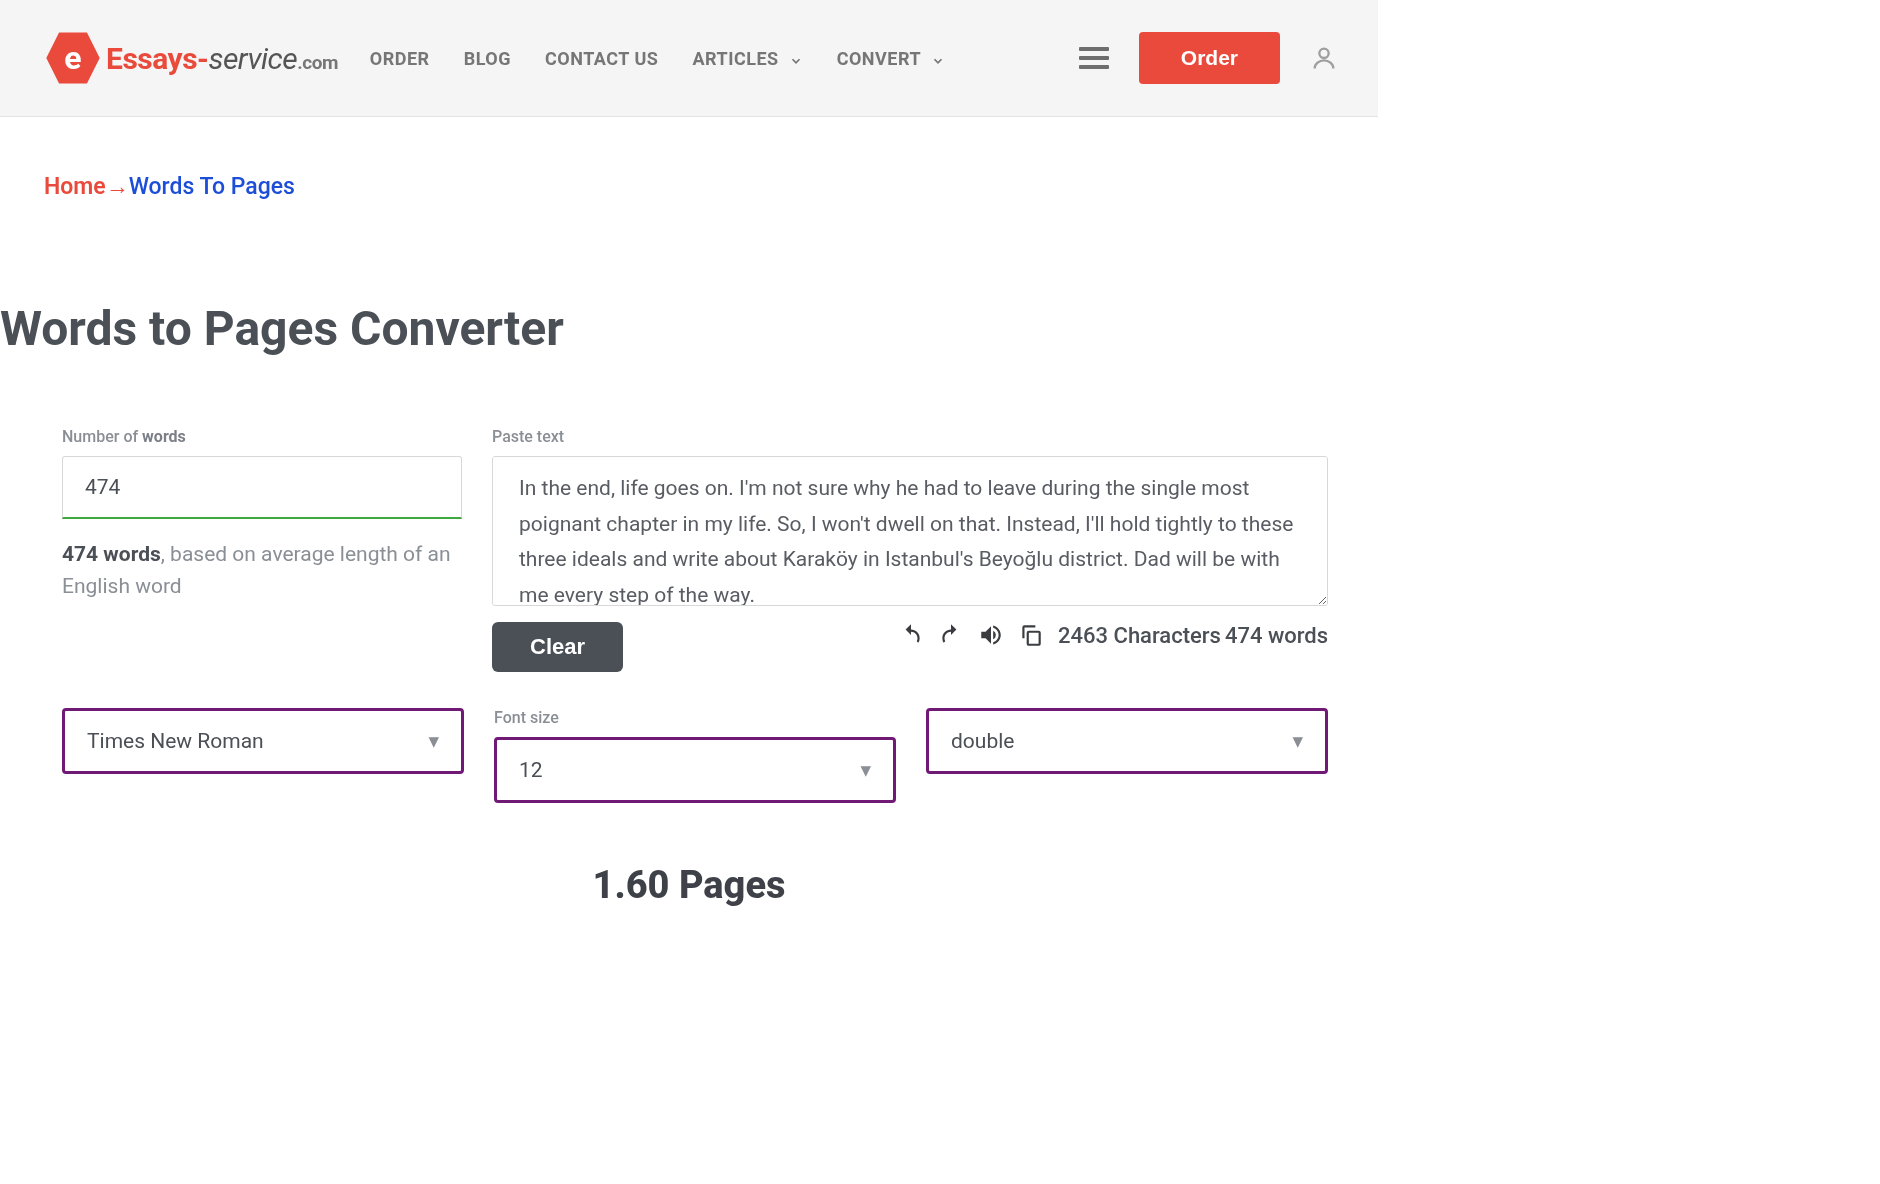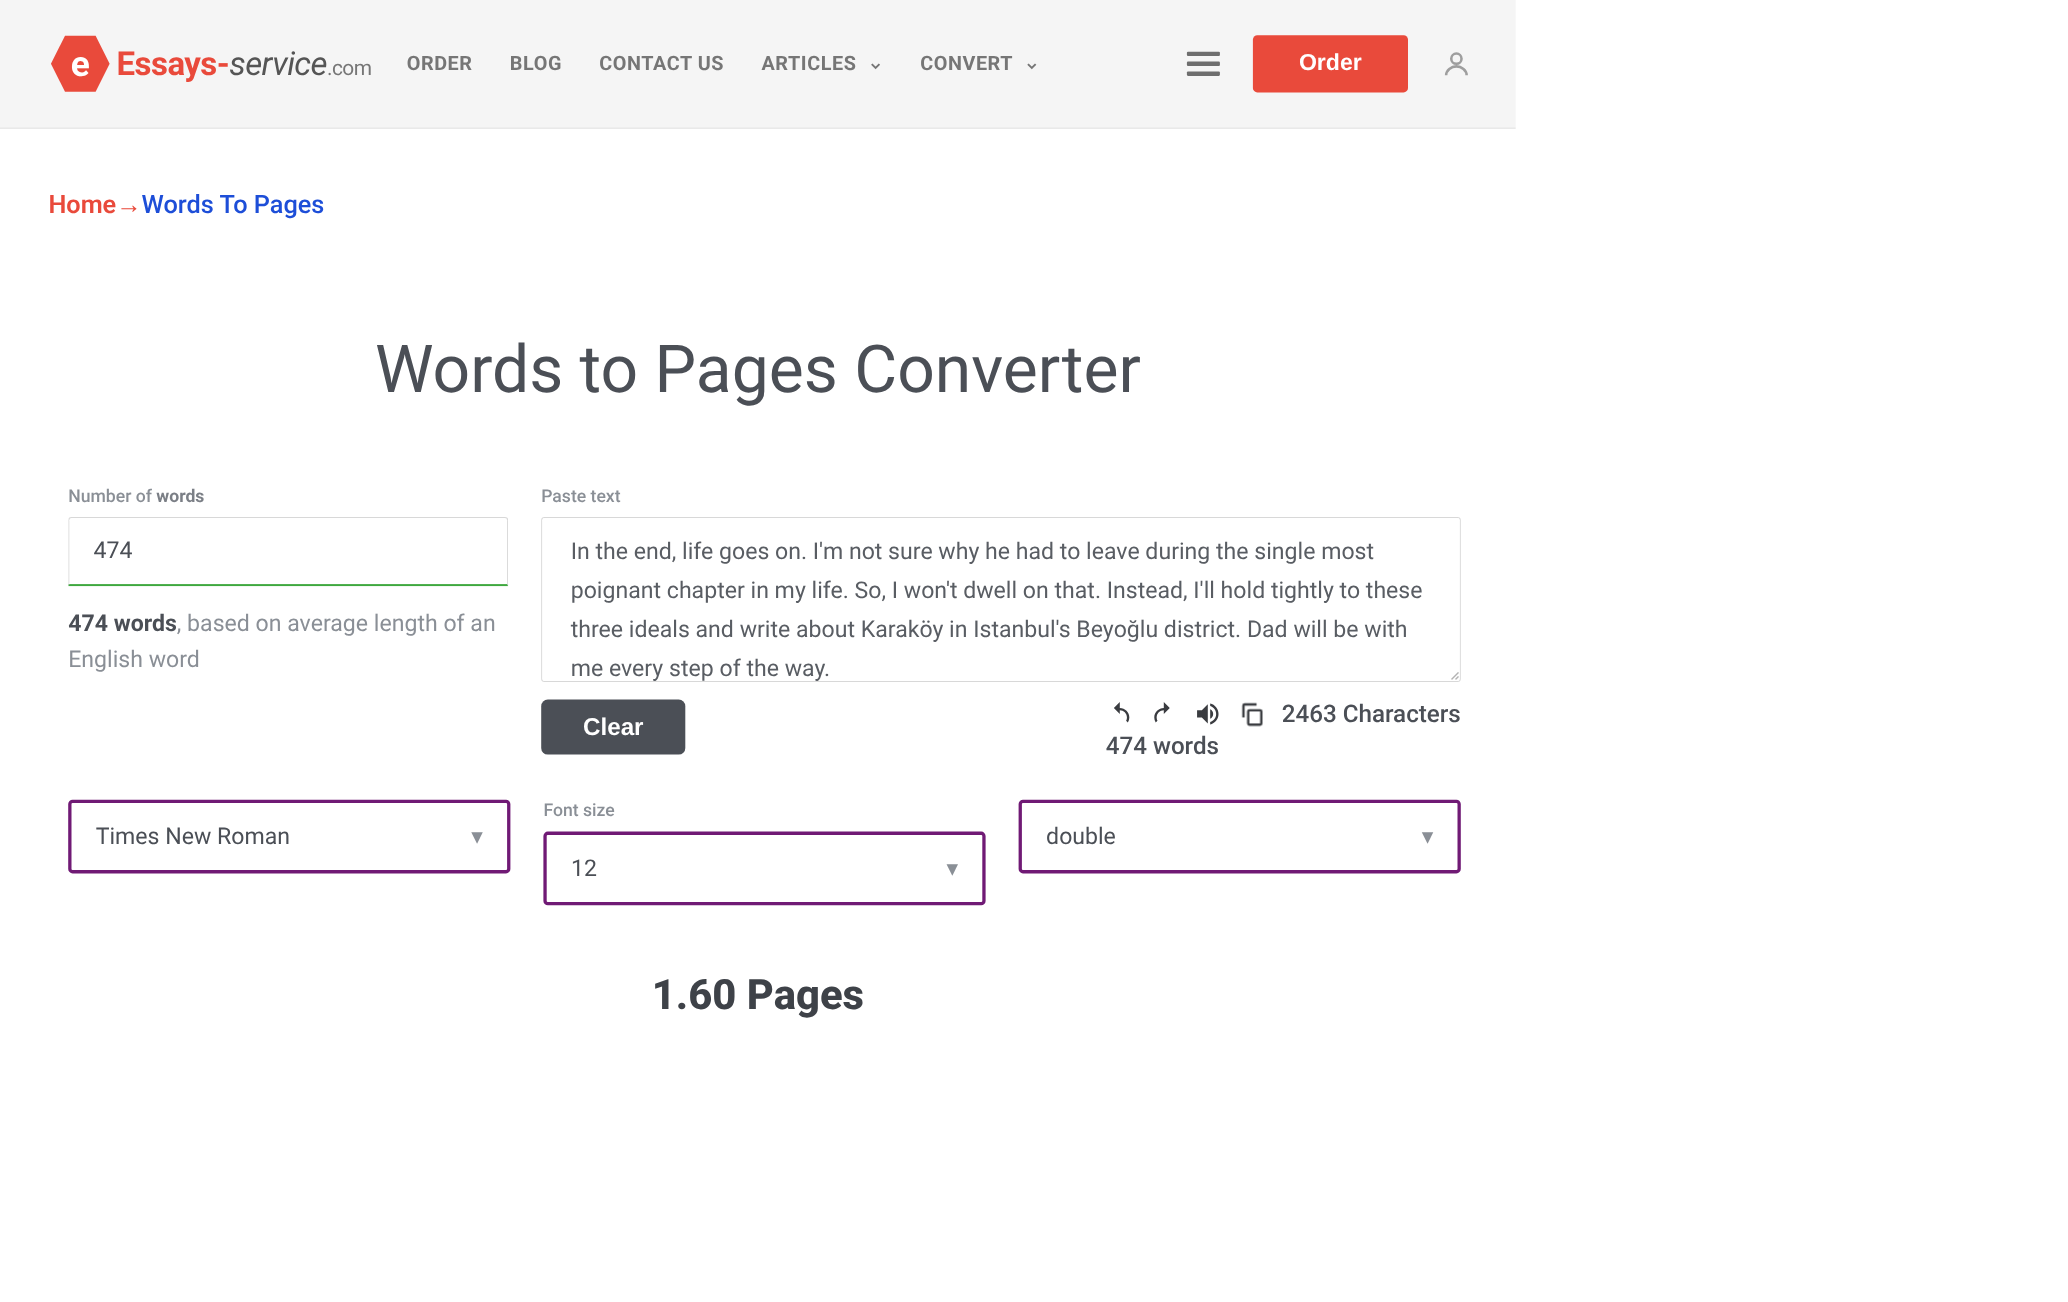--- a/index.html
+++ b/index.html
@@ -46,21 +46,21 @@
   }
   .logo-text {
     font-size: 30px;
     font-weight: 700;
     margin-left: 4px;
     letter-spacing: -0.5px;
   }
   .logo-text .red { color: #e94a3b; }
   .logo-text .gray { color: #555; font-weight: 400; }
   .logo-text .italic { font-style: italic; }
-  .logo-text .dom { color: #767676; font-size: 19px; font-weight: 400; }
+  .logo-text .dom { color: #767676; font-size: 19px; font-weight: 700; }
 
   .nav {
     display: flex;
     align-items: center;
     gap: 34px;
     margin-left: 8px;
   }
   .nav-item {
     color: #767676;
     font-weight: 700;
@@ -120,23 +120,23 @@
     align-items: center;
     padding: 56px 0 0 44px;
     font-size: 23px;
   }
   .breadcrumb .home { color: #e94a3b; font-weight: 600; cursor: pointer; }
   .breadcrumb .arrow { color: #e94a3b; font-weight: 700; }
   .breadcrumb .current { color: #1d4ed8; font-weight: 500; }
 
   
   .title {
-    text-align: center;
-    font-size: 60px;
-    font-weight: 400;
+    text-align: left;
+    font-size: 48px;
+    font-weight: 700;
     color: #4b4f56;
     margin-top: 100px;
   }
 
   
   .grid {
     display: grid;
     grid-template-columns: 400px 1fr;
     gap: 30px;
     padding: 70px 50px 0 62px;
@@ -195,22 +195,22 @@
     border: none;
     border-radius: 6px;
     font-size: 22px;
     font-weight: 600;
     padding: 12px 38px;
     cursor: pointer;
   }
   .toolbar-right {
     margin-left: auto;
     display: flex;
-    flex-direction: column;
-    align-items: flex-start;
+    flex-direction: row;
+    align-items: center;
     gap: 4px;
   }
   .icons-row {
     display: flex;
     align-items: center;
     gap: 14px;
   }
   .icon-btn {
     width: 26px;
     height: 26px;

